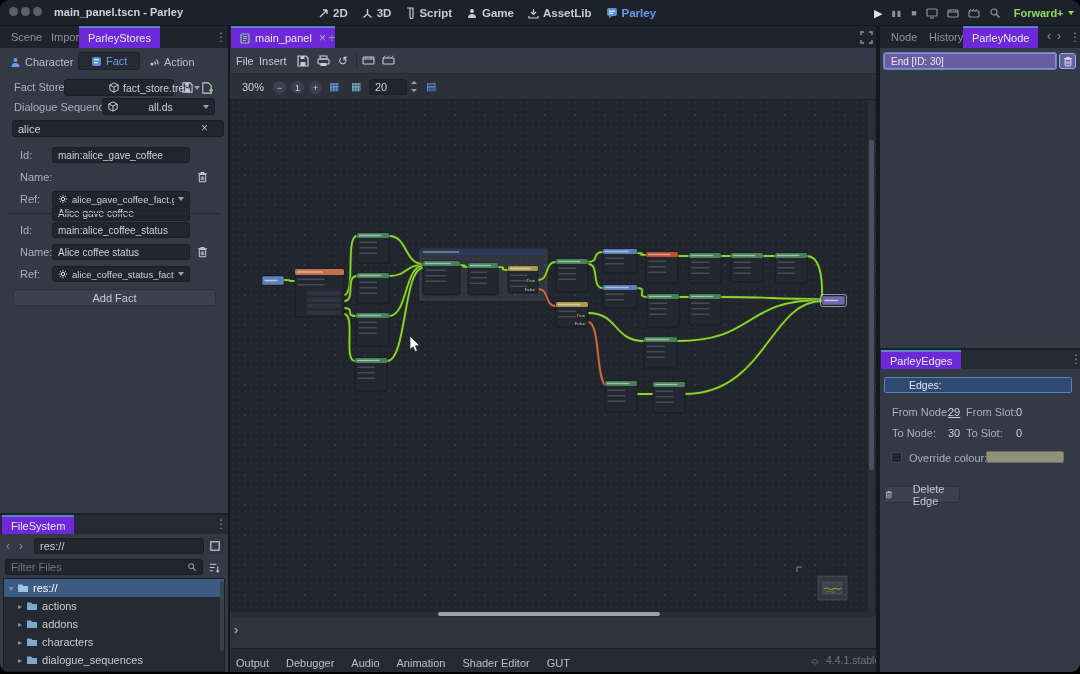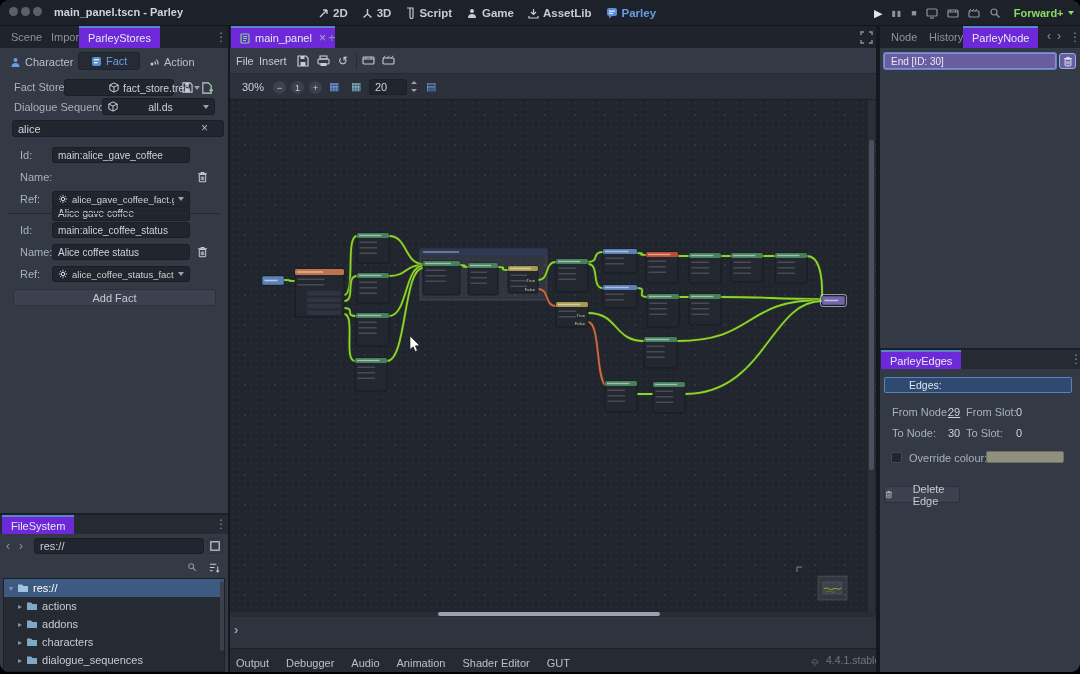--- a/index.html
+++ b/index.html
@@ -315,20 +315,21 @@
 
   <div class="abs dim" style="left:6px;top:539px;font-size:12px;">‹</div>
   <div class="abs dim" style="left:19px;top:539px;font-size:12px;">›</div>
   <input class="abs field" style="left: 34px; top: 538px; width: 170px; height: 16px;" value="res://">
   <div class="abs btn" style="left:207px;top:538px;width:16px;height:16px;background:none;">
     <svg width="10" height="10" viewBox="0 0 10 10">
           <rect x="0.8" y="0.8" width="8.4" height="8.4" stroke="#c7ccd4" fill="none" stroke-width="1.2"></rect>
         </svg>
   </div>
 
+  <input class="abs field" style="left: 5px; top: 559px; width: 198px; height: 16px;" placeholder="Filter Files">
   <span class="abs ico" style="left:187px;top:562px;">
         <svg width="10" height="10" viewBox="0 0 12 12">
           <circle cx="5" cy="5" r="3" stroke="#8b93a0" fill="none" stroke-width="1.3"></circle>
           <path d="M7.3 7.3 L10.5 10.5" stroke="#8b93a0" stroke-width="1.4"></path>
         </svg>
       </span>
   <div class="abs btn" style="left:206px;top:559px;width:16px;height:16px;background:none;border:none;">
     <svg width="11" height="11" viewBox="0 0 12 12">
           <path d="M1 2.5 h7 M1 6 h5 M1 9.5 h3 M9.5 5 v6 M8 9.5 l1.5 1.5 L11 9.5" stroke="#c7ccd4" fill="none" stroke-width="1.1"></path>
         </svg>

